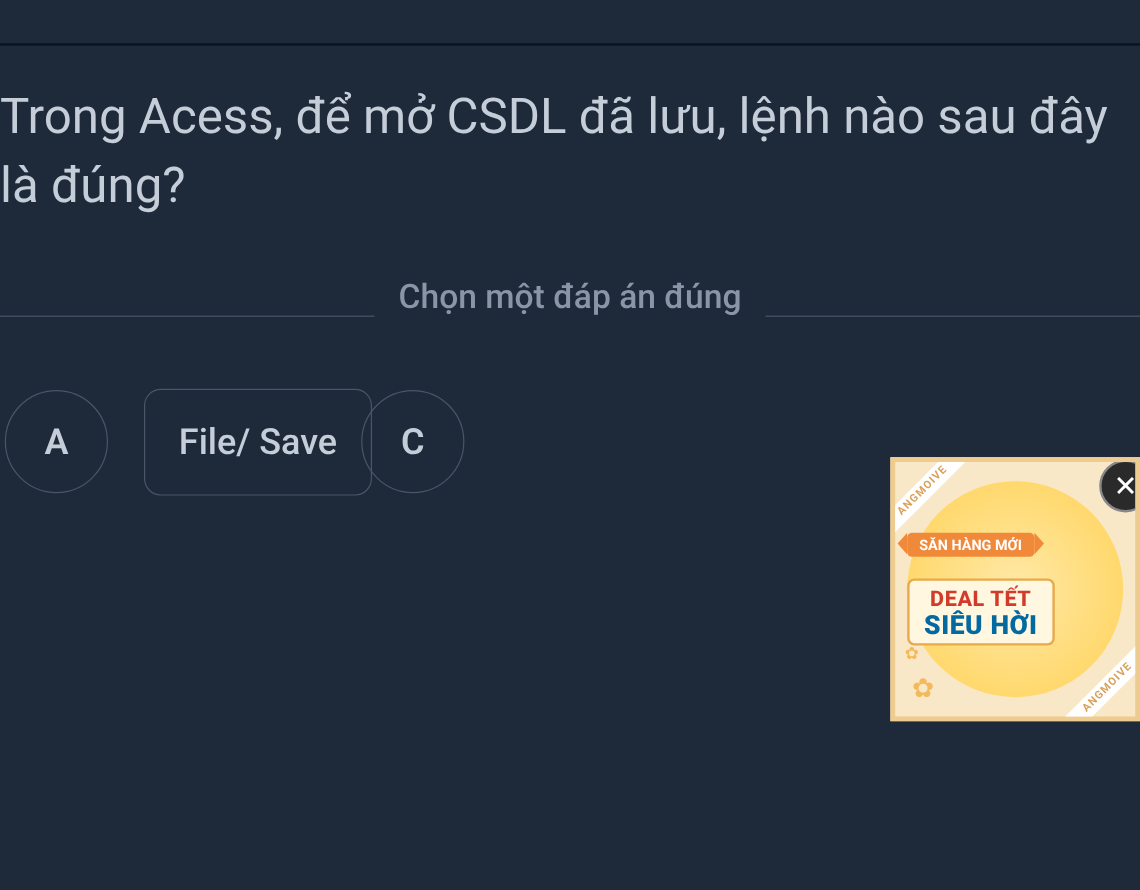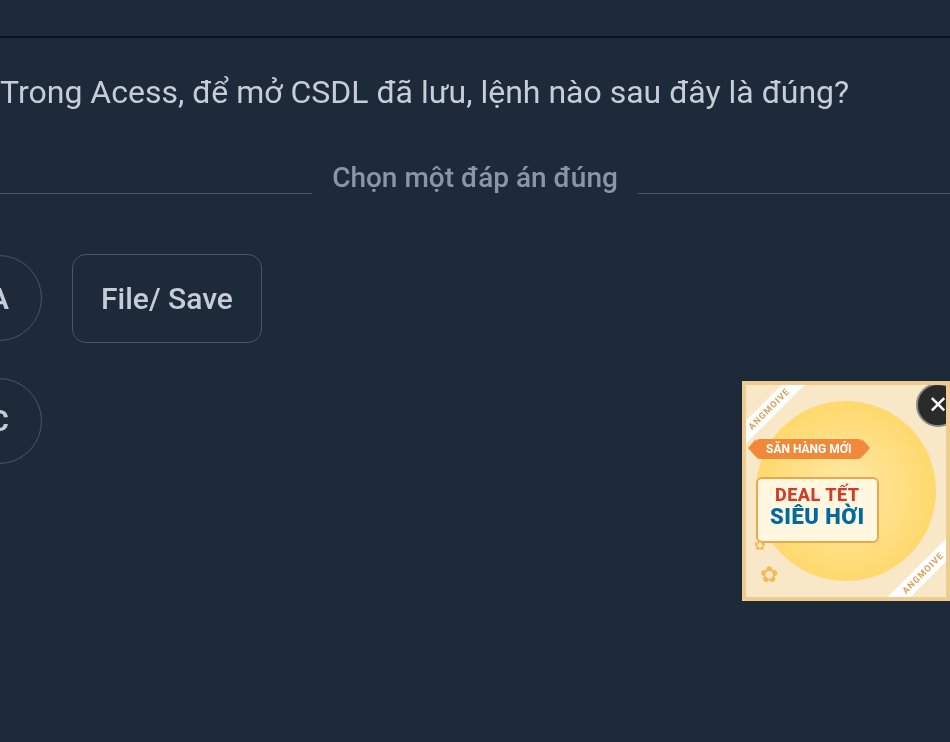--- a/index.html
+++ b/index.html
@@ -20,21 +20,21 @@
   .question-block {
     padding: 32px 0 0 0;
   }
   .question-number {
     font-size: 32px;
     font-weight: 700;
     color: #d5dce6;
     margin-bottom: 14px;
   }
   .question-text {
-    font-size: 32px;
+    font-size: 41px;
     color: #c5cdd8;
     line-height: 1.4;
   }
   .instruction-row {
     display: flex;
     align-items: flex-end;
     margin: 46px 0 60px 0;
     gap: 20px;
   }
   .instruction-row .line {
@@ -43,22 +43,22 @@
     background: #4a5568;
   }
   .instruction-text {
     font-size: 28px;
     color: #8a96a8;
     font-weight: 500;
     white-space: nowrap;
   }
   .answers {
     display: flex;
-    flex-direction: column;
     gap: 35px;
+    margin-left: 48px;
   }
   .answer-row {
     display: flex;
     align-items: center;
     gap: 30px;
   }
   .letter-badge {
     width: 86px;
     height: 86px;
     border: 1.5px solid #4a5568;
@@ -144,21 +144,21 @@
     width: 0; height: 0;
     border-top: 9px solid transparent;
     border-bottom: 9px solid transparent;
   }
   .ad-ribbon::before { left: -8px; border-right: 8px solid #f08a3a; }
   .ad-ribbon::after  { right: -8px; border-left: 8px solid #f08a3a; }
   .ad-deal-box {
     background: #fff7e0;
     border: 2px solid #e9a94a;
     border-radius: 6px;
-    padding: 6px 12px 12px 12px;
+    padding: 6px 12px 2px 12px;
     text-align: center;
     line-height: 1.1;
     margin-top: 12px;
   }
   .ad-deal-line1 {
     color: #d23b2a;
     font-weight: 800;
     font-size: 18px;
     letter-spacing: 0.5px;
   }

